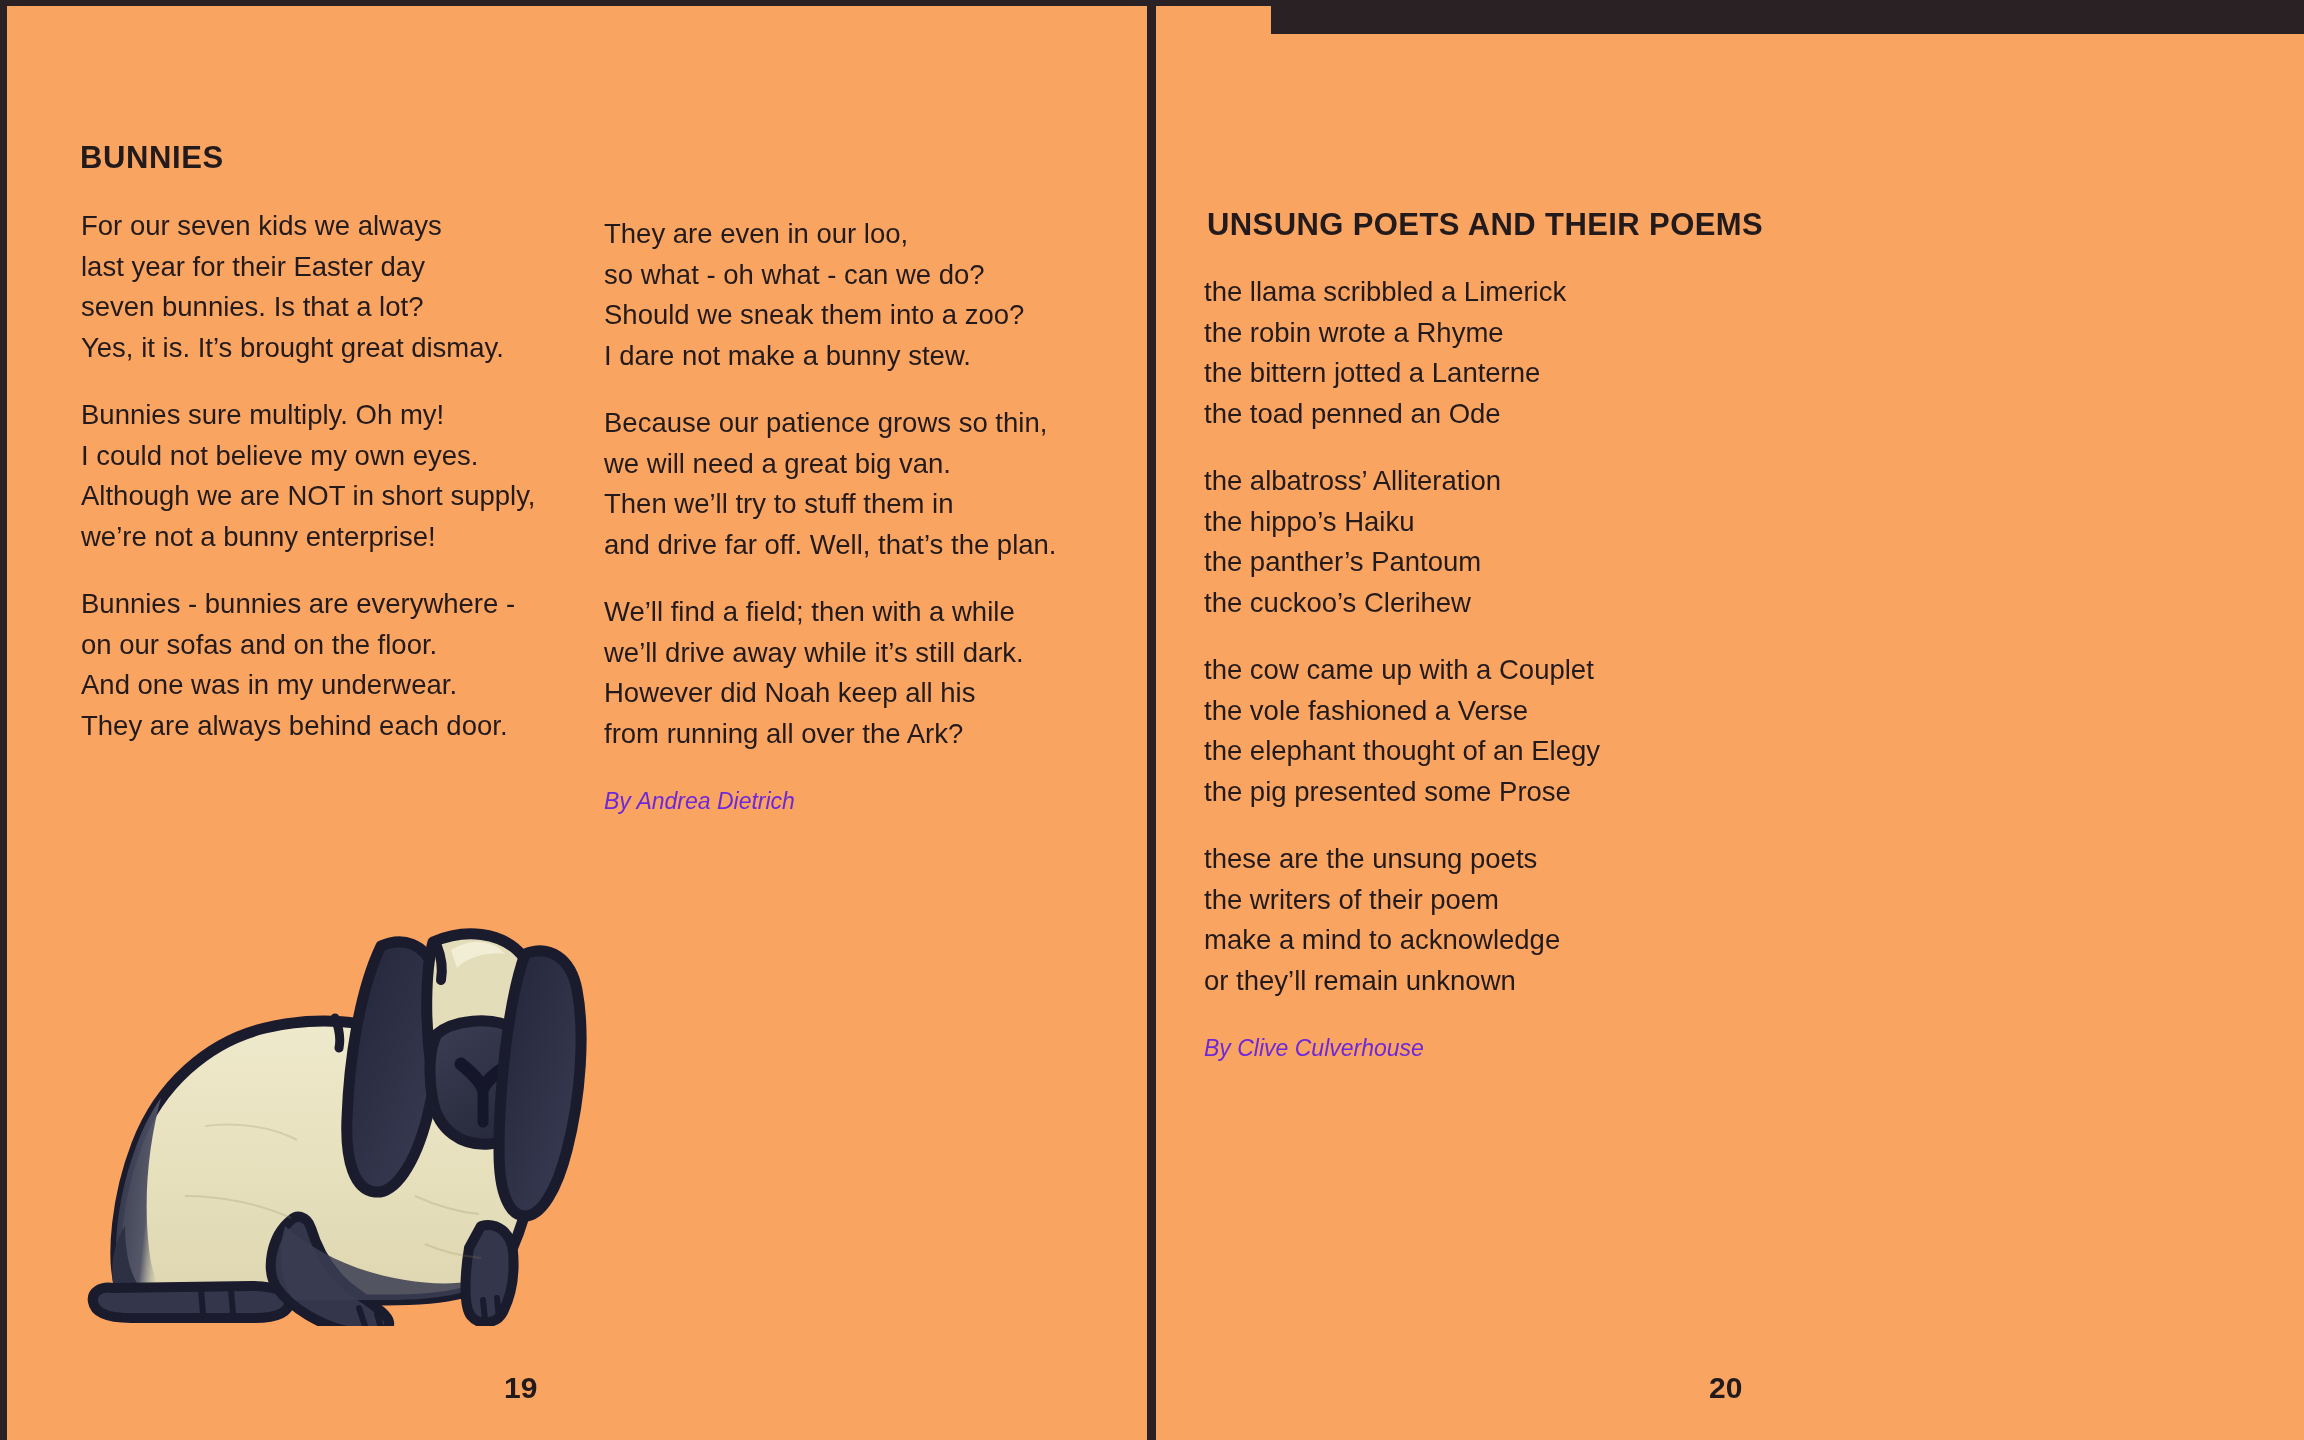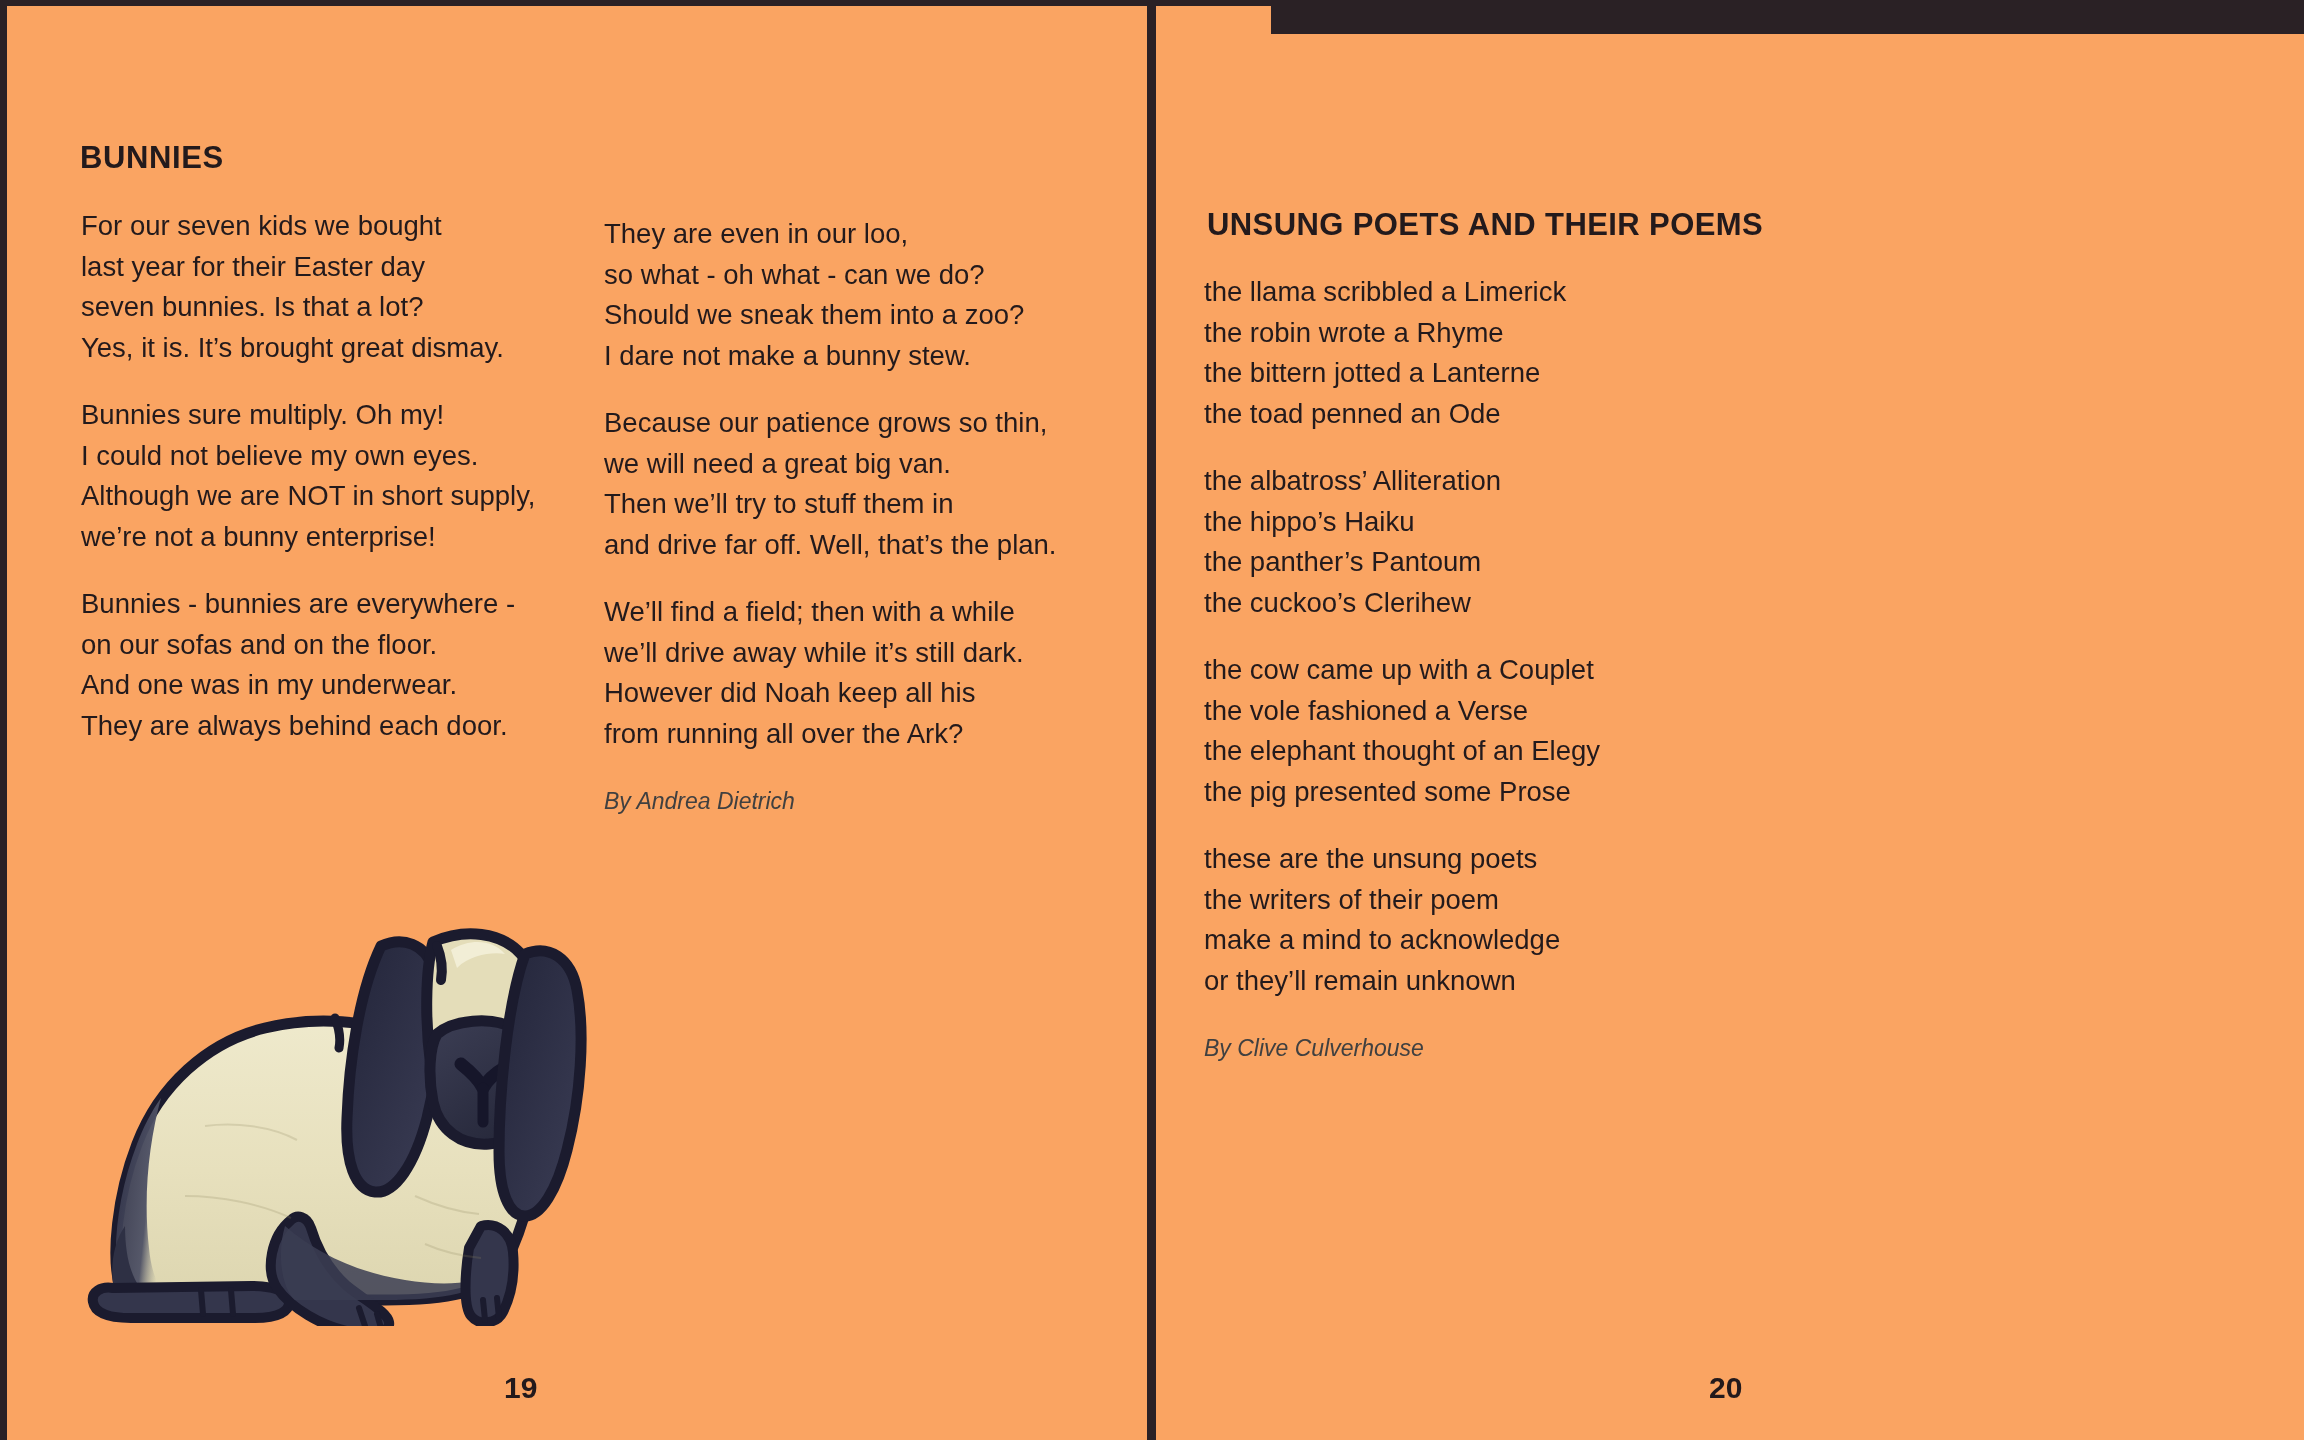--- a/index.html
+++ b/index.html
@@ -65,21 +65,21 @@
   }
   #col-left  { left: 74px;  top: 200px; width: 500px; }
   #col-right { left: 597px; top: 200px; width: 520px; margin-top: 8px; }
 
   .stanza { margin: 0 0 27px 0; }
   .stanza .line { white-space: pre; }
 
   .byline {
     font-style: italic;
     font-size: 23px;
-    color: #404040;
+    color: #6d28d9;
     margin-top: 20px;
   }
 
   
   #bunny-illustration {
     position: absolute;
     left: 78px;
     top: 890px;
     width: 540px;
     height: 430px;
@@ -116,21 +116,21 @@
 <body>
 
 <div id="spread">
 
   <div class="page page-left">
 
     <h1 class="poem-title" id="title-bunnies">BUNNIES</h1>
 
     <div class="stanza-col" id="col-left">
         <div class="stanza">
-          <div class="line">For our seven kids we bought</div>
+          <div class="line">For our seven kids we always</div>
           <div class="line">last year for their Easter day</div>
           <div class="line">seven bunnies. Is that a lot?</div>
           <div class="line">Yes, it is. It’s brought great dismay.</div>
         </div>
         <div class="stanza">
           <div class="line">Bunnies sure multiply. Oh my!</div>
           <div class="line">I could not believe my own eyes.</div>
           <div class="line">Although we are NOT in short supply,</div>
           <div class="line">we’re not a bunny enterprise!</div>
         </div>

